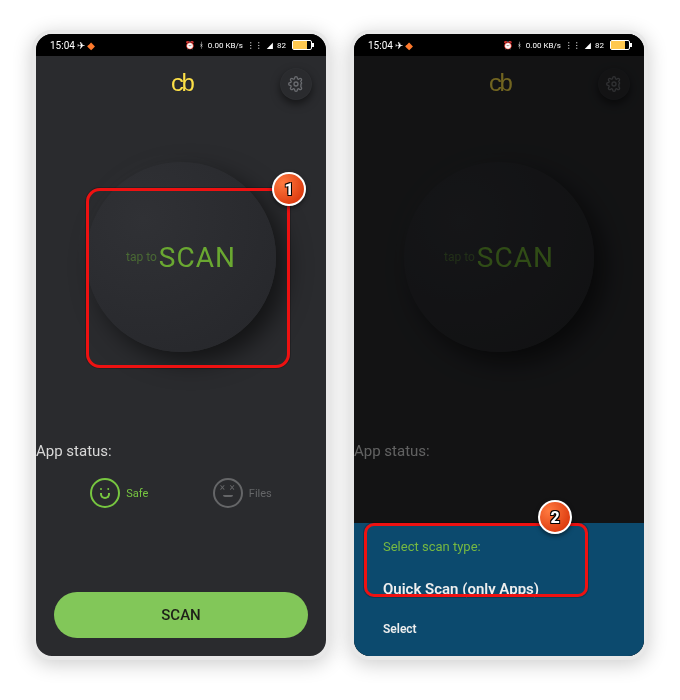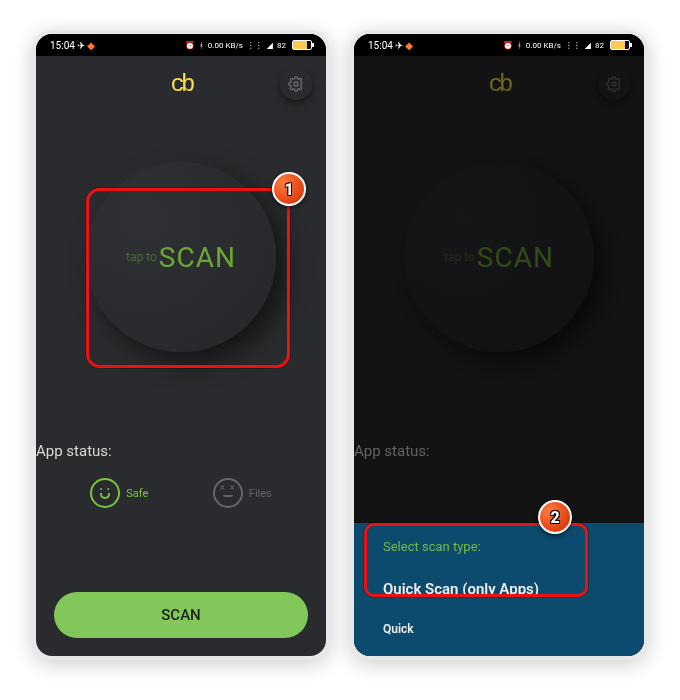--- a/index.html
+++ b/index.html
@@ -237,19 +237,19 @@
     <div class="bigcircle">
       <div class="tap">tap to</div>
       <div class="scanword">SCAN</div>
     </div>
 
     <div class="appstatus">App status:</div>
 
     <div class="sheet">
       <div class="sheet-title">Select scan type:</div>
       <div class="sheet-item">Quick Scan (only Apps)</div>
-      <div class="sheet-cancel">Quick</div>
+      <div class="sheet-cancel">Select</div>
     </div>
   </div>
 
   <div class="highlight" style="left:14px; top:493px; width:224px; height:74px; border-radius:10px;"></div>
   <div class="badge" style="left:188px; top:470px;">2</div>
 </div>
 
 </body></html>

